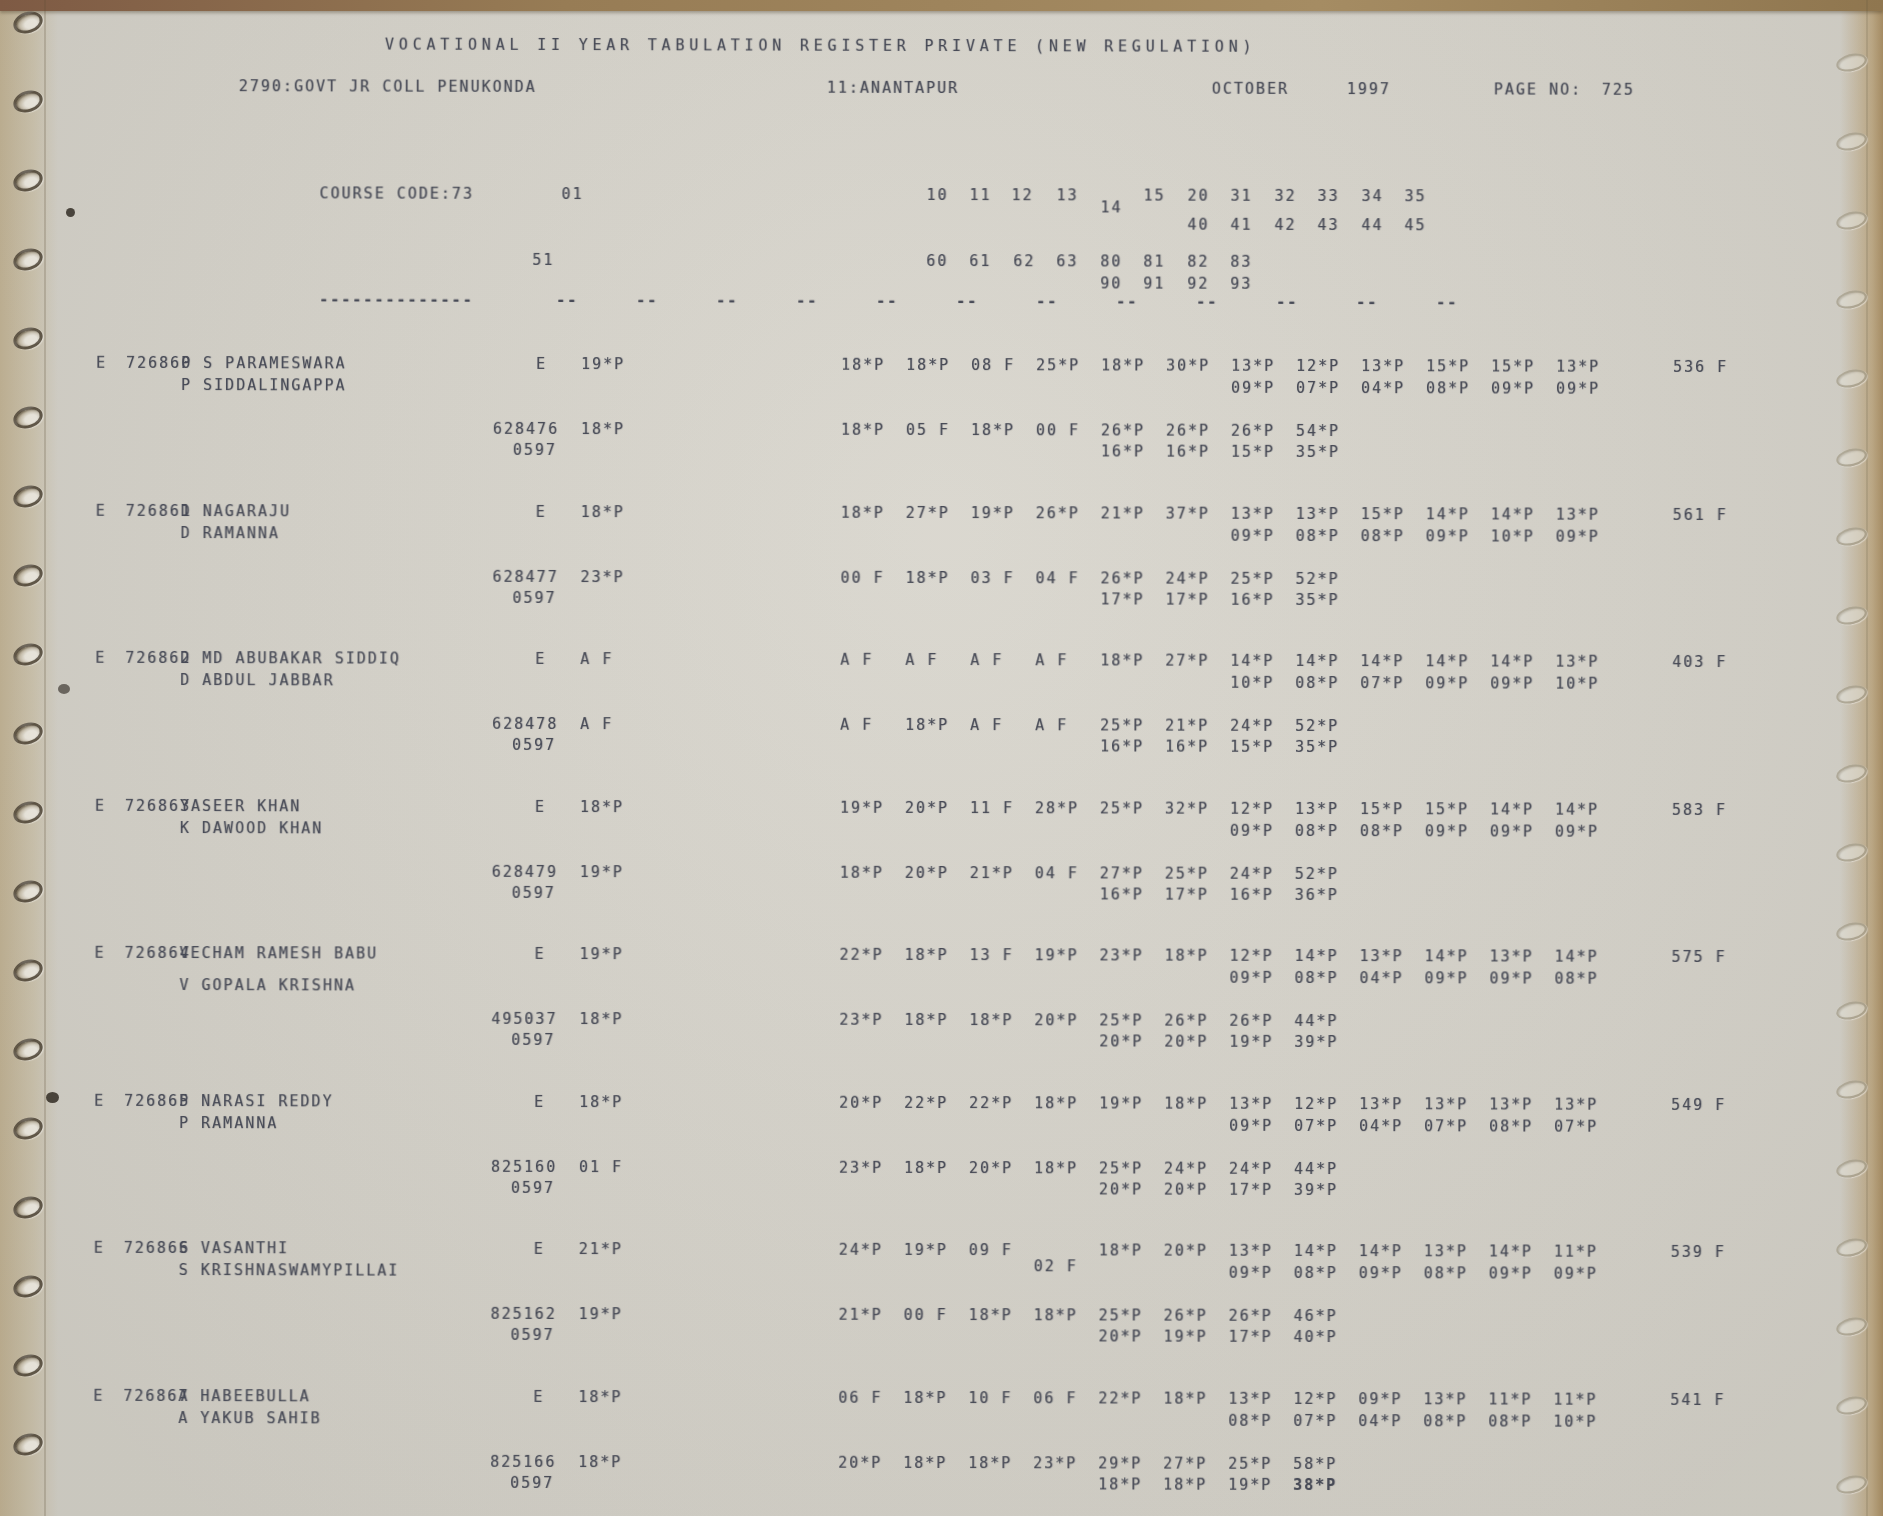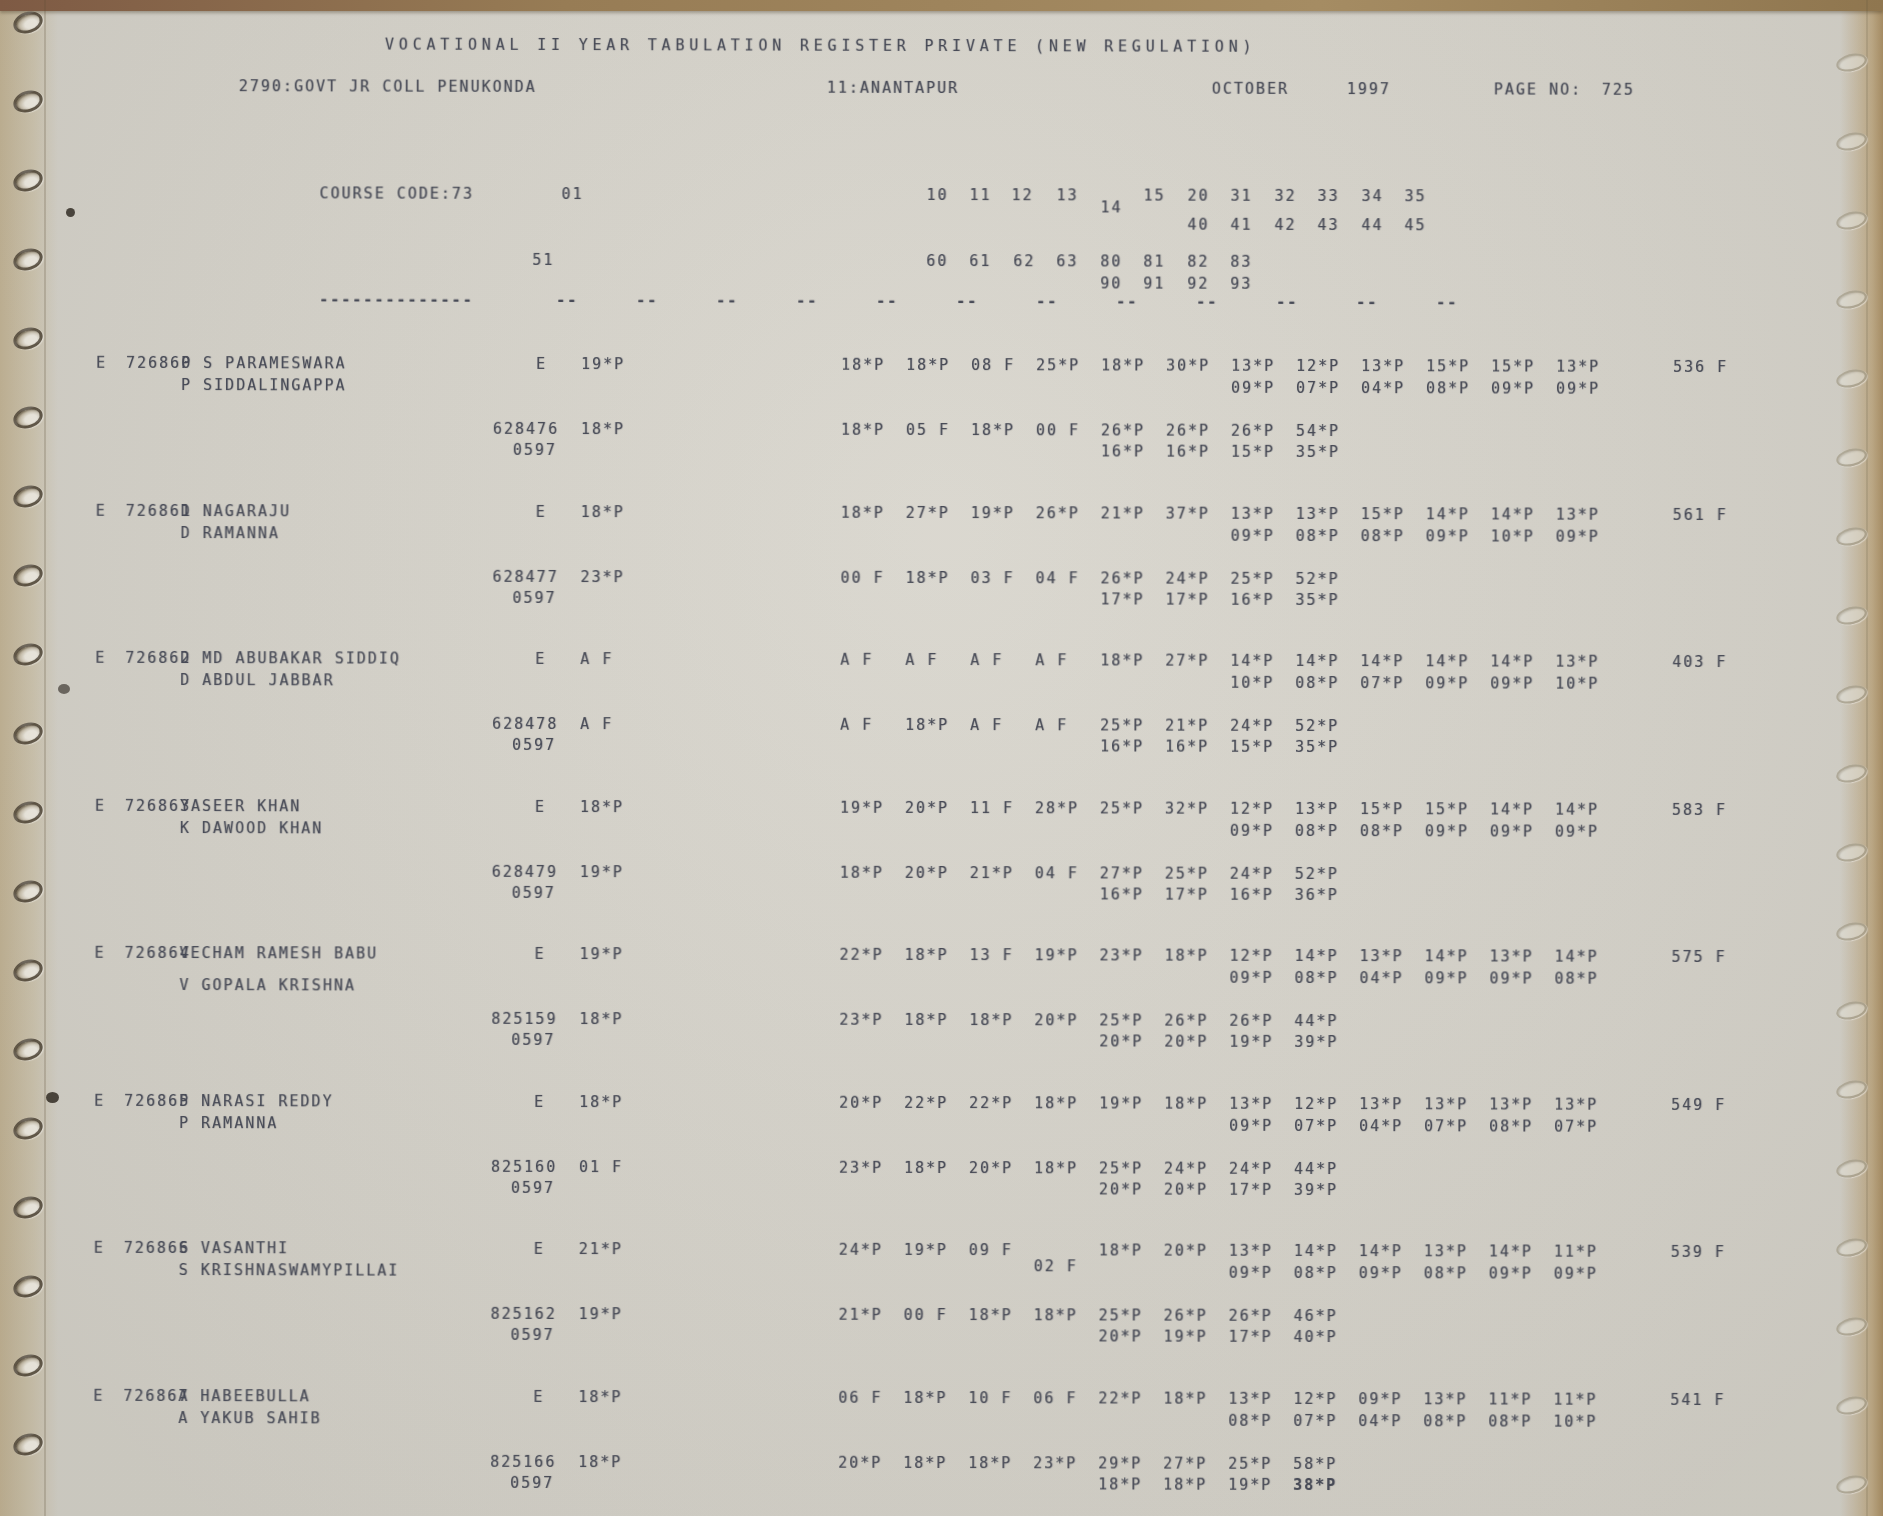--- a/index.html
+++ b/index.html
@@ -346,21 +346,21 @@
           <span class="cell" style="left: 1490px; top: 947px;">13*P</span>
           <span class="cell" style="left: 1555px; top: 947px;">14*P</span>
           <span class="cell" style="left: 1672px; top: 947px;">575 F</span>
           <span class="cell" style="left: 180px; top: 969px; margin-top: 10px;">V GOPALA KRISHNA</span>
           <span class="cell" style="left: 1230px; top: 969px;">09*P</span>
           <span class="cell" style="left: 1295px; top: 969px;">08*P</span>
           <span class="cell" style="left: 1360px; top: 969px;">04*P</span>
           <span class="cell" style="left: 1425px; top: 969px;">09*P</span>
           <span class="cell" style="left: 1490px; top: 969px;">09*P</span>
           <span class="cell" style="left: 1555px; top: 969px;">08*P</span>
-          <span class="cell" style="left: 492px; top: 1012px;">825159</span>
+          <span class="cell" style="left: 492px; top: 1012px;">495037</span>
           <span class="cell" style="left: 580px; top: 1012px;">18*P</span>
           <span class="cell" style="left: 840px; top: 1012px;">23*P</span>
           <span class="cell" style="left: 905px; top: 1012px;">18*P</span>
           <span class="cell" style="left: 970px; top: 1012px;">18*P</span>
           <span class="cell" style="left: 1035px; top: 1012px;">20*P</span>
           <span class="cell" style="left: 1100px; top: 1012px;">25*P</span>
           <span class="cell" style="left: 1165px; top: 1012px;">26*P</span>
           <span class="cell" style="left: 1230px; top: 1012px;">26*P</span>
           <span class="cell" style="left: 1295px; top: 1012px;">44*P</span>
           <span class="cell" style="left: 512px; top: 1033px;">0597</span>

